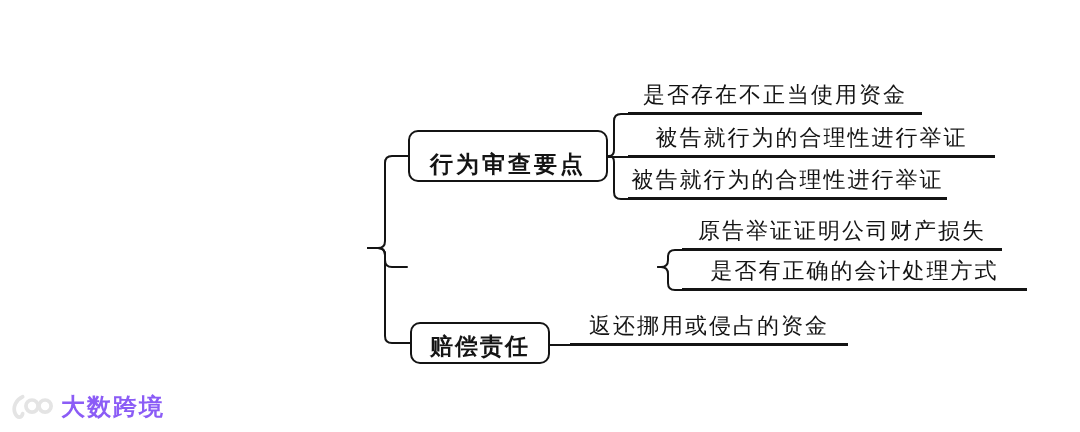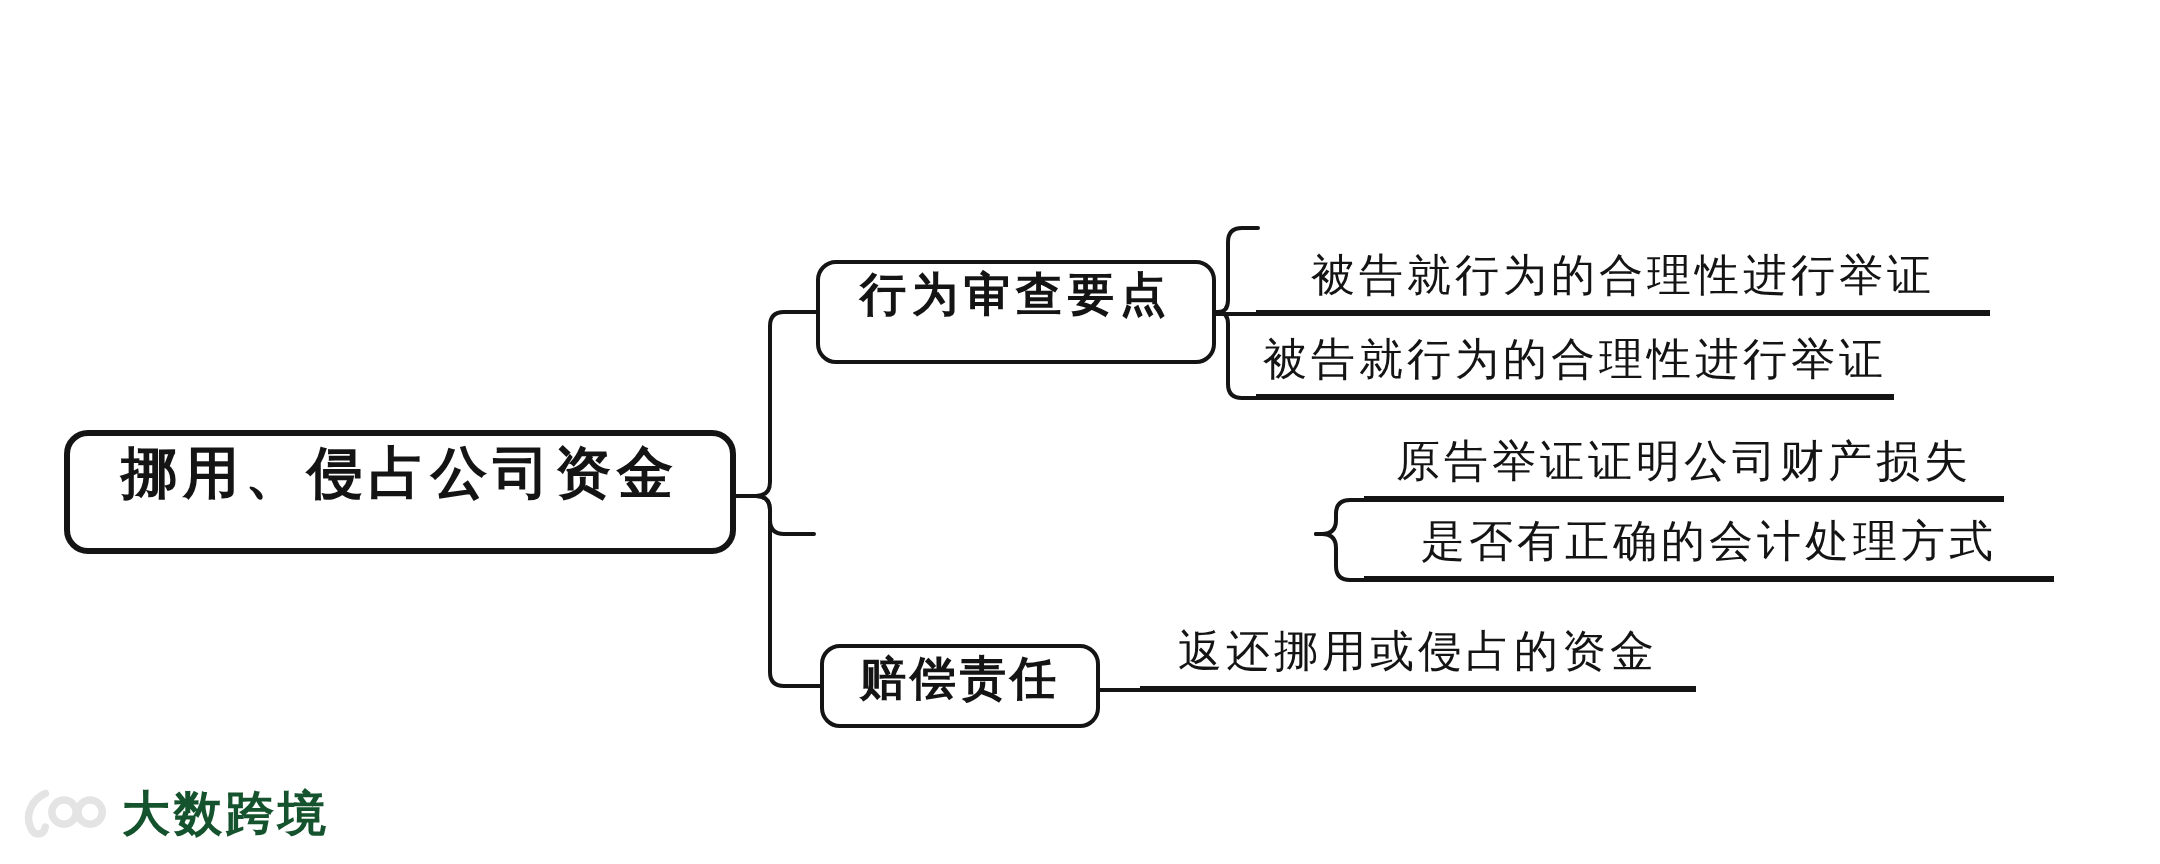--- a/index.html
+++ b/index.html
@@ -5,21 +5,21 @@
   html,body{margin:0;padding:0;background:#ffffff;}
   .canvas{
     position:relative;width:1080px;height:432px;background:#ffffff;
     font-family:"Liberation Serif","DejaVu Serif",serif;color:#141414;overflow:hidden;
   }
   .wires{position:absolute;left:0;top:0;width:1080px;height:432px;}
   .wires path{stroke:#141414;stroke-width:2;fill:none;stroke-linecap:round;}
   .node{
     position:absolute;box-sizing:border-box;background:#ffffff;
     border:3px solid #141414;border-radius:12px;
-    display:flex;align-items:flex-start;justify-content:center;
+    display:flex;align-items:flex-end;justify-content:center;
     font-weight:bold;white-space:nowrap;
   }
   .node.root{left:32px;top:215px;width:336px;height:62px;font-size:28px;letter-spacing:3px;}
   .node.branch{border-width:2.5px;border-radius:10px;font-size:23px;}
   .node.b1{left:408px;top:130px;width:200px;height:52px;letter-spacing:3px;}
   .node.b2{left:407px;top:243px;width:251px;height:47px;letter-spacing:2px;}
   .node.b3{left:410px;top:322px;width:140px;height:42px;letter-spacing:2px;}
   .leaf{
     position:absolute;height:35px;box-sizing:content-box;
     display:flex;align-items:flex-end;justify-content:center;
@@ -28,21 +28,21 @@
   }
   .leaf.l11{left:628px;top:75px;width:294px;}
   .leaf.l12{left:628px;top:118px;width:367px;}
   .leaf.l13{left:628px;top:160px;width:319px;}
   .leaf.l21{left:682px;top:211px;width:320px;font-family:Liberation Serif, serif;}
   .leaf.l22{left:682px;top:251px;width:345px;}
   .leaf.l31{left:570px;top:306px;width:278px;}
   .watermark{
     position:absolute;left:10px;top:392px;height:30px;
     display:flex;align-items:center;gap:7px;
-    color:#14532d;font-weight:bold;font-size:24px;letter-spacing:2px;
+    color:#8b5cf6;font-weight:bold;font-size:24px;letter-spacing:2px;
     font-family:"Liberation Sans","DejaVu Sans",sans-serif;
   }
   .watermark svg{display:block;}
   .watermark svg *{stroke:#e4e4e4;fill:none;stroke-width:4;stroke-linecap:round;}
 </style>
 </head>
 <body>
 
 <div class="canvas">
 
@@ -55,31 +55,29 @@
     <path d="M608,156 H609 Q614,156 614,150 V121 Q614,114 621,114 H629"></path>
     <path d="M608,157 H629"></path>
     <path d="M608,156 H609 Q614,156 614,162 V192 Q614,199 621,199 H629"></path>
 
     <path d="M658,267 H661 Q668,267 668,260 V257 Q668,250 675,250 H683"></path>
     <path d="M658,267 H661 Q668,267 668,274 V283 Q668,290 675,290 H683"></path>
 
     <path d="M550,345 H572"></path>
   </svg>
 
-  <div class="node root">
-    <span>挪用、侵占公司资金</span>
-  </div>
 
   <div class="node branch b1">
     <span>行为审查要点</span>
   </div>
   <div class="node branch b3">
     <span>赔偿责任</span>
   </div>
 
+  <div class="leaf l11">是否存在不正当使用资金</div>
   <div class="leaf l12">被告就行为的合理性进行举证</div>
   <div class="leaf l13">被告就行为的合理性进行举证</div>
   <div class="leaf l21">原告举证证明公司财产损失</div>
   <div class="leaf l22">是否有正确的会计处理方式</div>
   <div class="leaf l31">返还挪用或侵占的资金</div>
 
   <div class="watermark">
     <svg width="44" height="28" viewBox="0 0 44 30" xmlns="http://www.w3.org/2000/svg" aria-hidden="true">
       <path d="M12,4 C5,7 1,15 4,22 C6,27 11,27 12,22"></path>
       <circle cx="22" cy="14" r="6.5"></circle>

